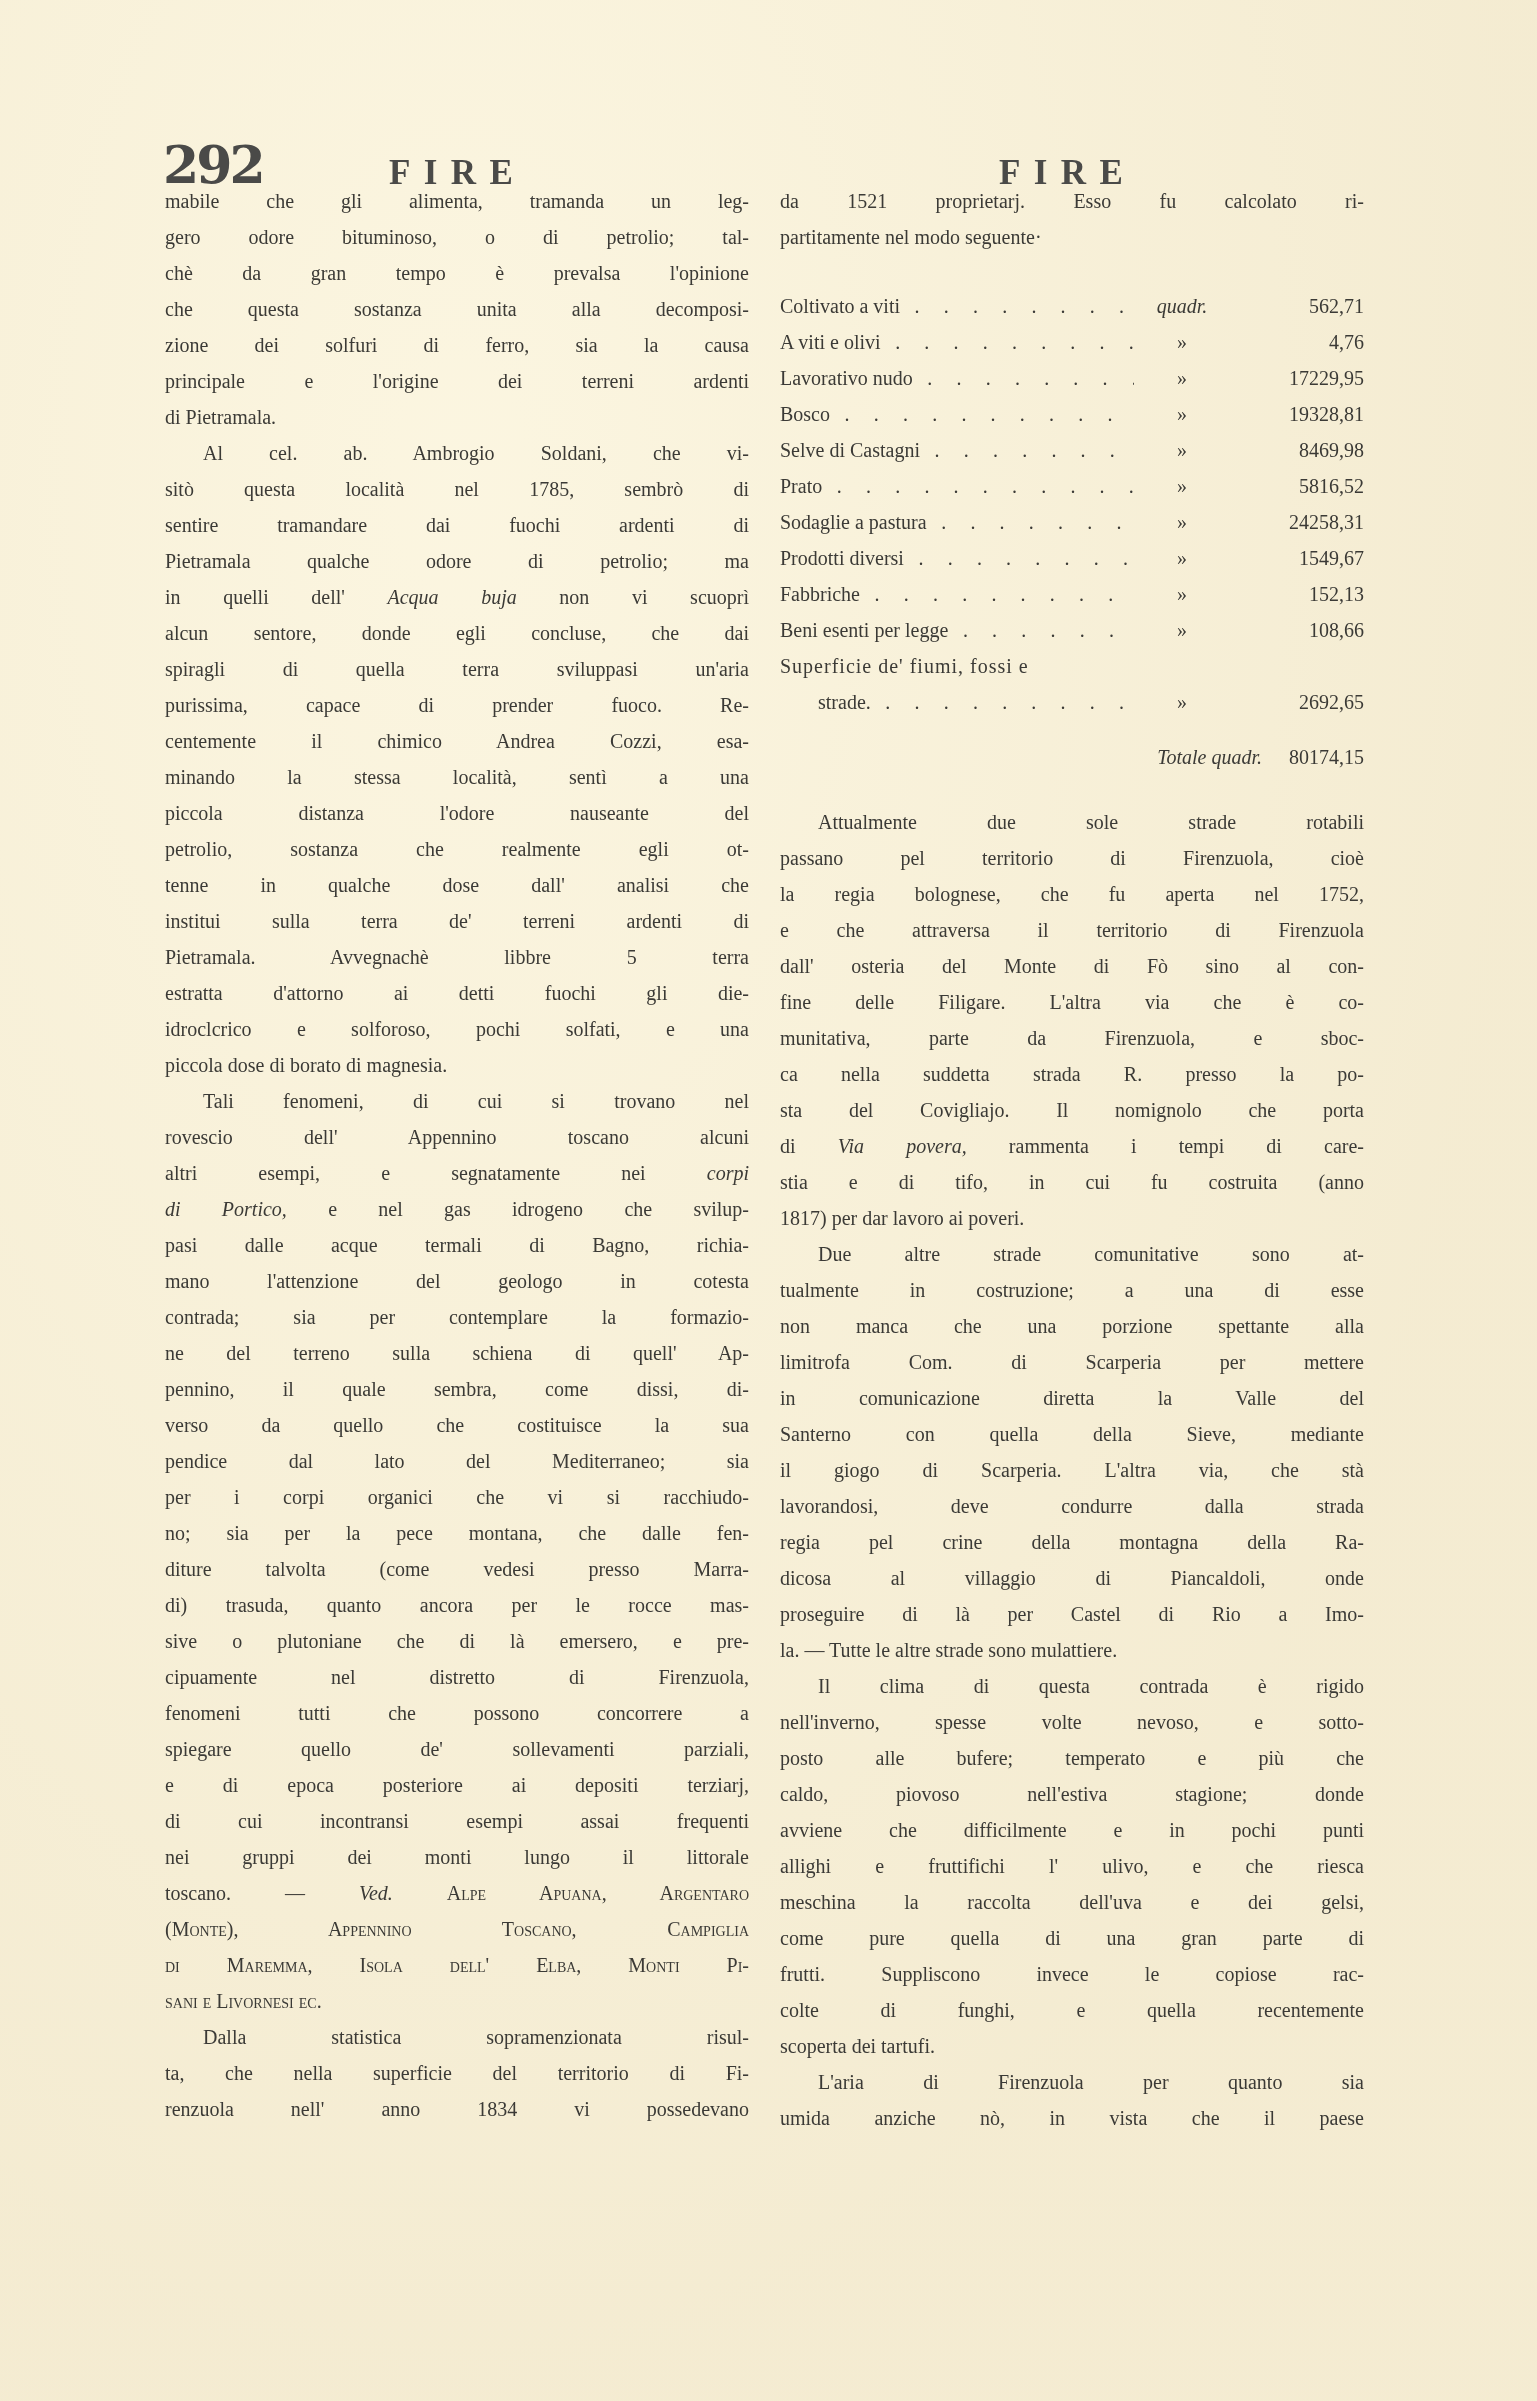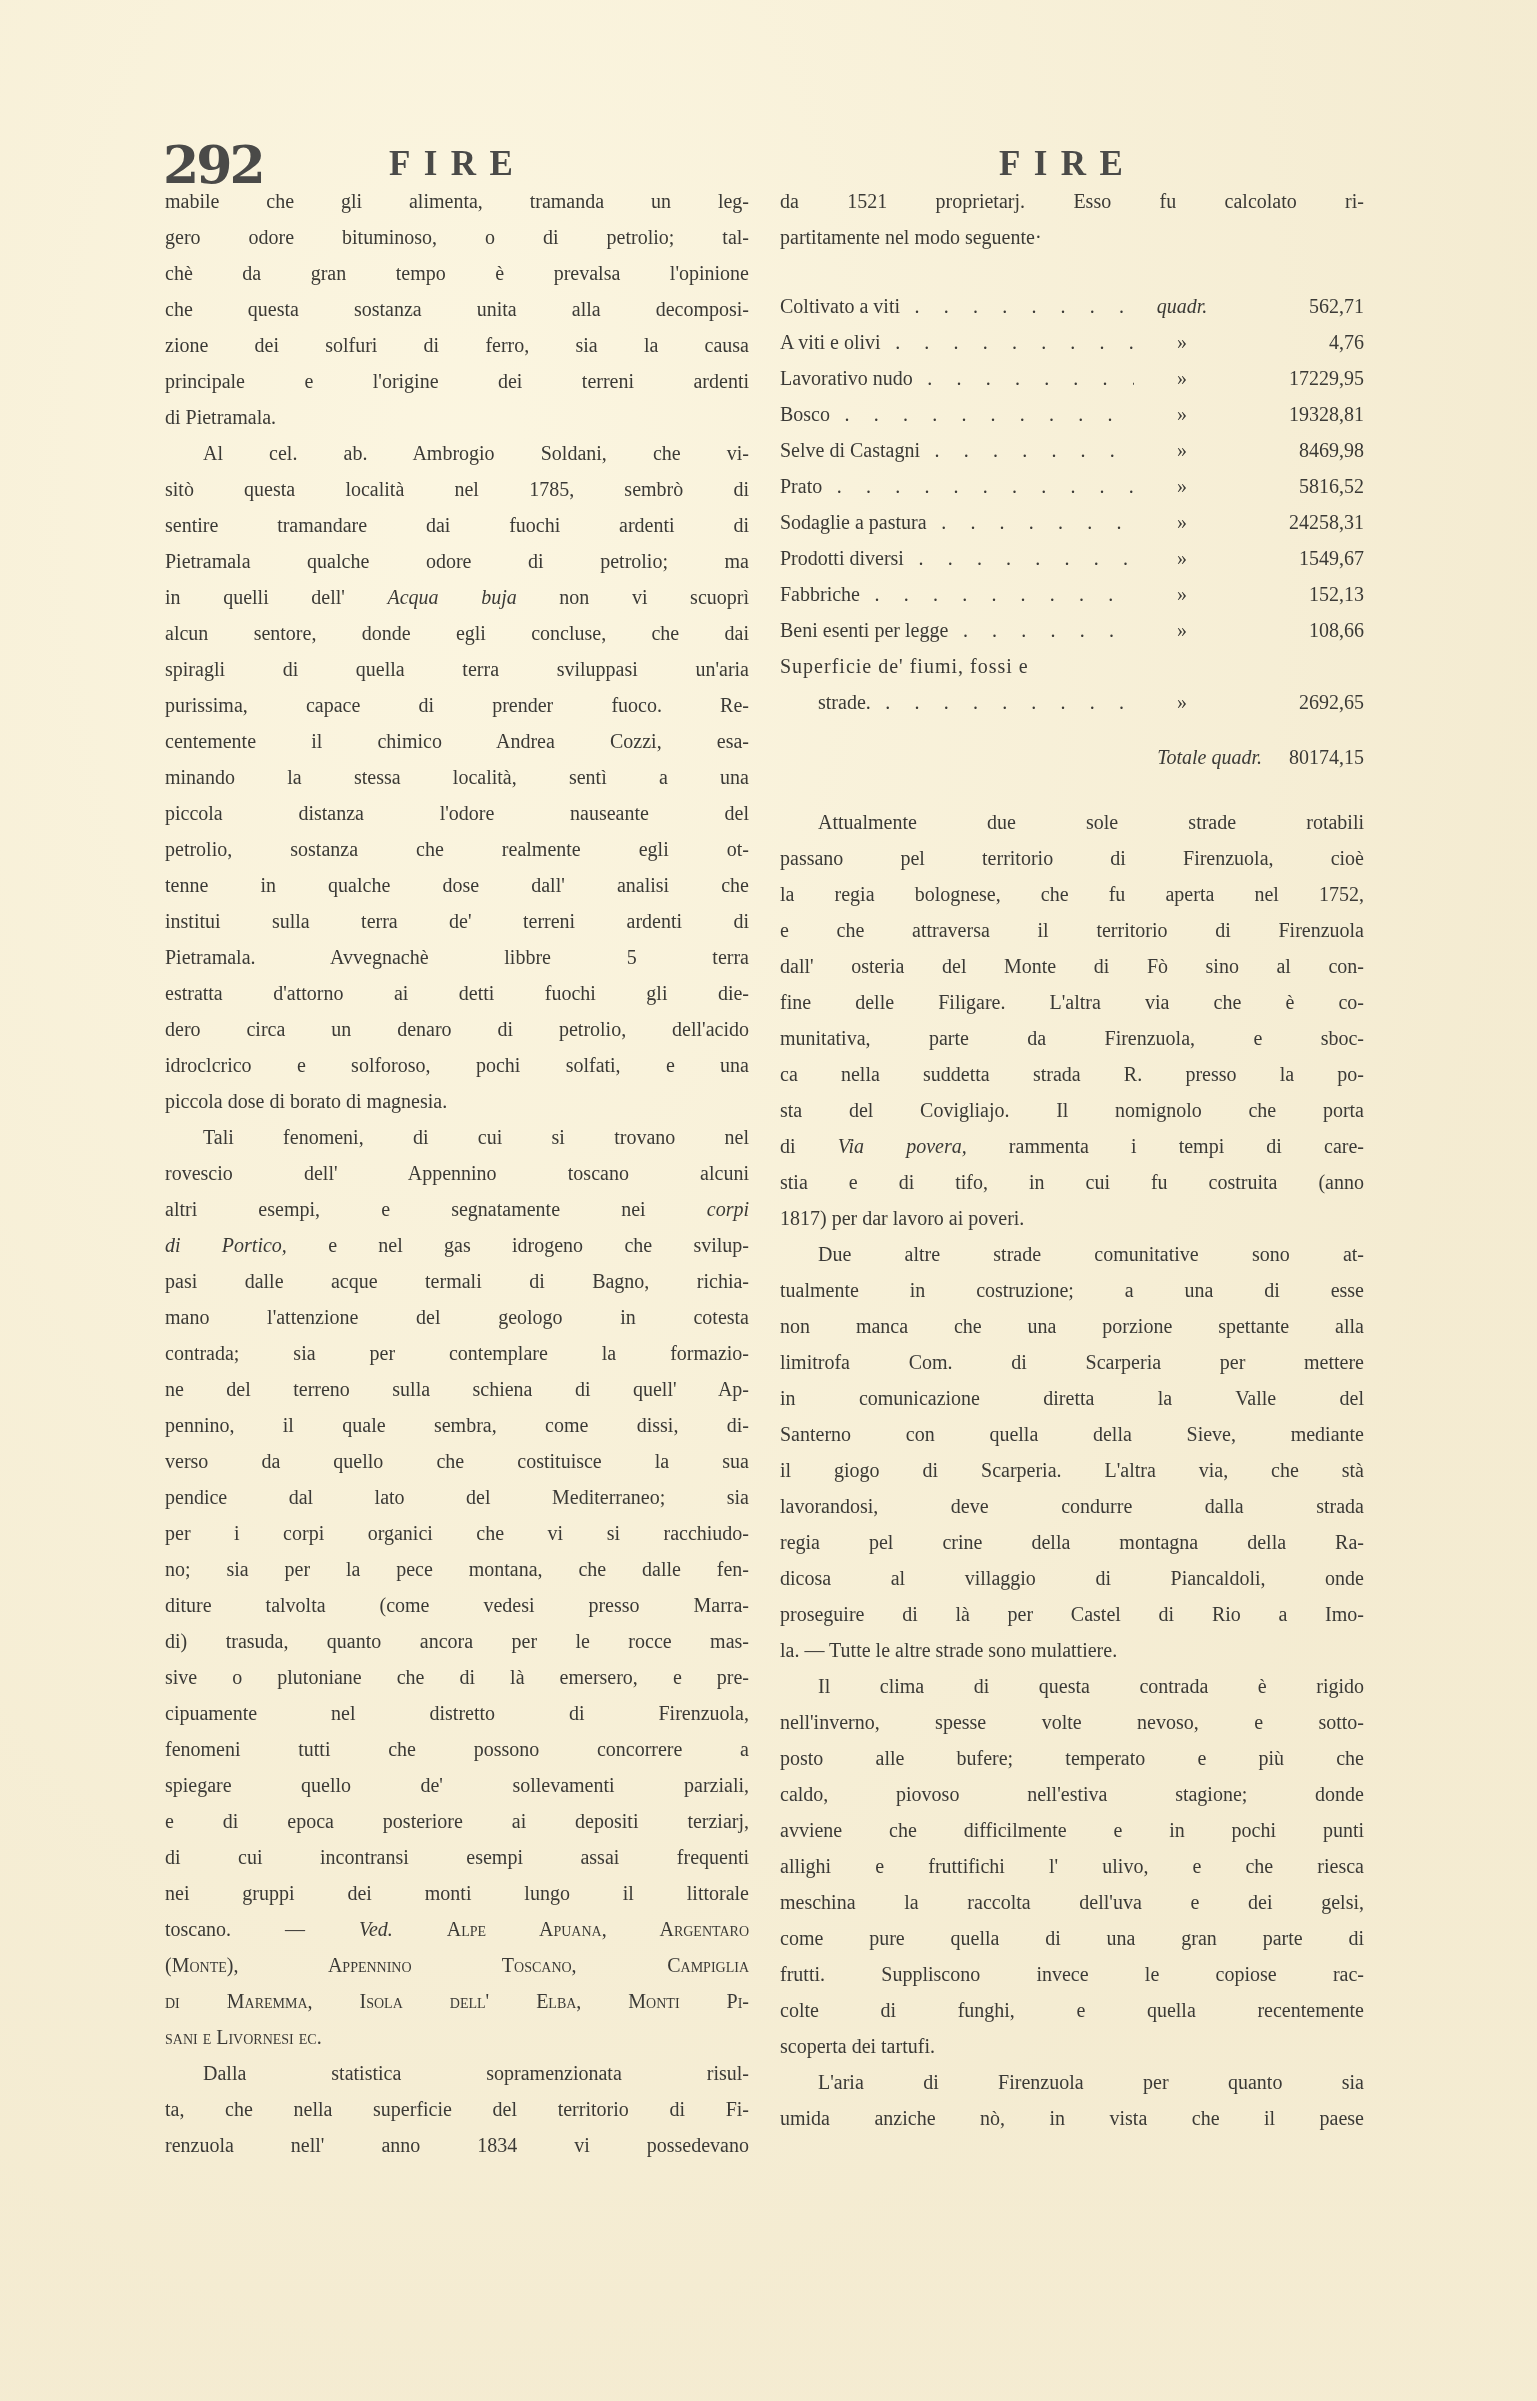--- a/index.html
+++ b/index.html
@@ -10,21 +10,21 @@
     font-family:"Liberation Serif","DejaVu Serif",serif;
     color:#3b3a36;
     position:relative;
   }
   .page-number {
     position:absolute; left:163px; top:134px;
     font-family:"DejaVu Serif","Liberation Serif",serif;
     font-weight:bold; font-size:52px; letter-spacing:-2.9px; color:#4a4a48;
   }
   .running-head {
-    position:absolute; top:144px;
+    position:absolute; top:153px;
     font-family:"Liberation Serif",serif; font-weight:bold;
     font-size:35px; letter-spacing:13.4px; color:#4a4a48;
   }
   .rh-left { left:389px; }
   .rh-right { left:999px; }
   .col {
     position:absolute; top:183px; width:584px;
     font-size:20px; line-height:36px;
   }
   .col-left { left:165px; }
@@ -70,21 +70,20 @@
     <span class="ln">spiragli di quella terra sviluppasi un'aria</span>
     <span class="ln">purissima, capace di prender fuoco. Re-</span>
     <span class="ln">centemente il chimico Andrea Cozzi, esa-</span>
     <span class="ln">minando la stessa località, sentì a una</span>
     <span class="ln">piccola distanza l'odore nauseante del</span>
     <span class="ln">petrolio, sostanza che realmente egli ot-</span>
     <span class="ln">tenne in qualche dose dall' analisi che</span>
     <span class="ln">institui sulla terra de' terreni ardenti di</span>
     <span class="ln">Pietramala. Avvegnachè libbre 5 terra</span>
     <span class="ln">estratta d'attorno ai detti fuochi gli die-</span>
-    <span class="ln">dero circa un denaro di petrolio, dell'acido</span>
     <span class="ln">idroclcrico e solforoso, pochi solfati, e una</span>
     <span class="ln last">piccola dose di borato di magnesia.</span>
     <span class="ln indent">Tali fenomeni, di cui si trovano nel</span>
     <span class="ln">rovescio dell' Appennino toscano alcuni</span>
     <span class="ln"><span>altri esempi, e segnatamente nei </span><span class="it">corpi</span></span>
     <span class="ln"><span class="it">di Portico,</span><span> e nel gas idrogeno che svilup-</span></span>
     <span class="ln">pasi dalle acque termali di Bagno, richia-</span>
     <span class="ln">mano l'attenzione del geologo in cotesta</span>
     <span class="ln">contrada; sia per contemplare la formazio-</span>
     <span class="ln">ne del terreno sulla schiena di quell' Ap-</span>

